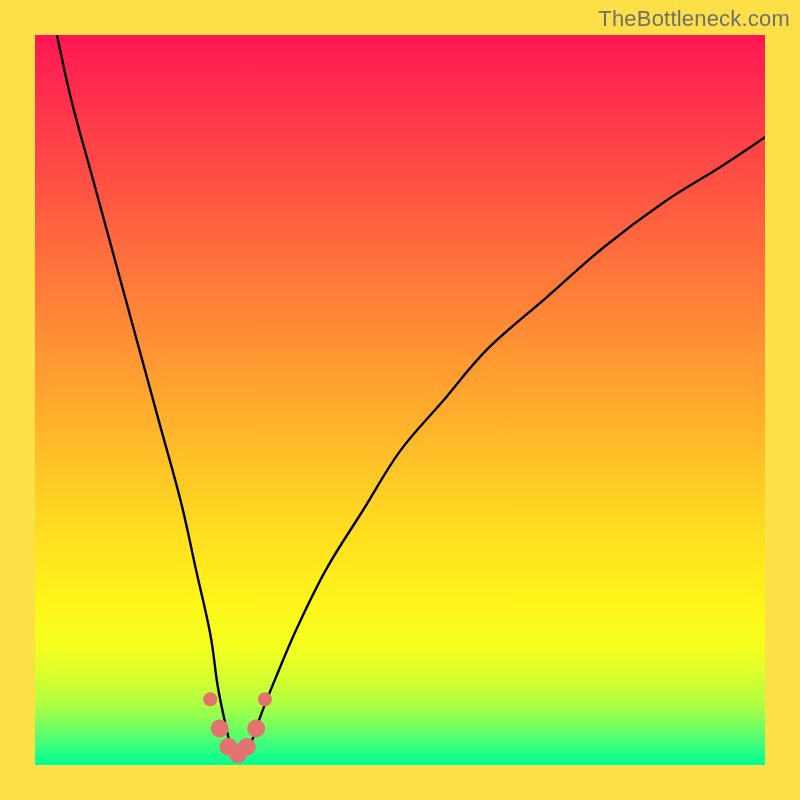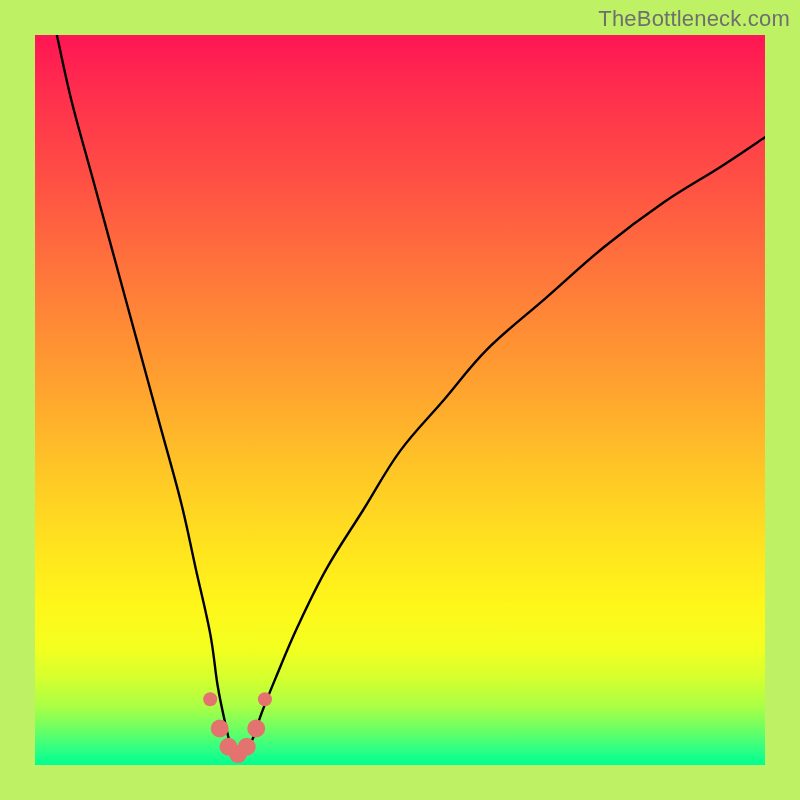--- a/index.html
+++ b/index.html
@@ -10,21 +10,21 @@
     overflow: hidden;
     background: #000;
     font-family: Arial, Helvetica, sans-serif;
   }
   .frame {
     position: absolute;
     left: 0;
     top: 0;
     width: 800px;
     height: 800px;
-    background: #bef264;
+    background: #fde047;
   }
   .plot {
     position: absolute;
     left: 35px;
     top: 35px;
     width: 730px;
     height: 730px;
     
     background: linear-gradient(
       to bottom,

